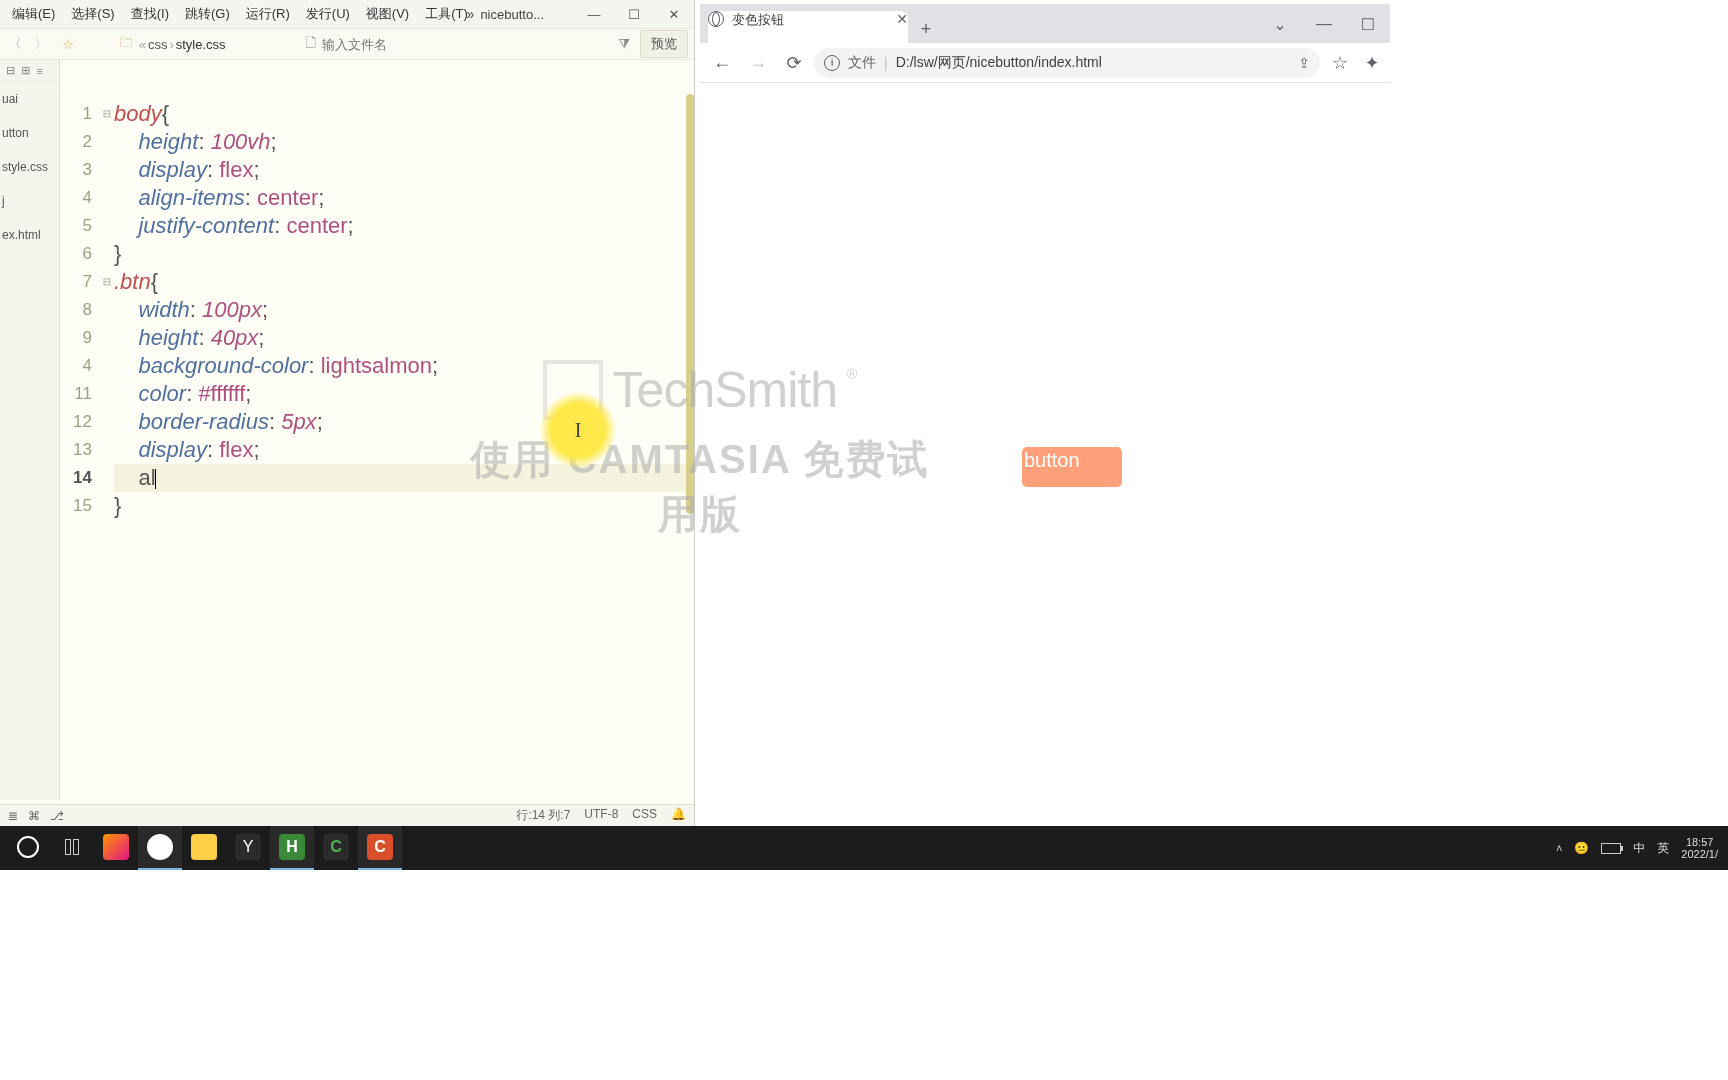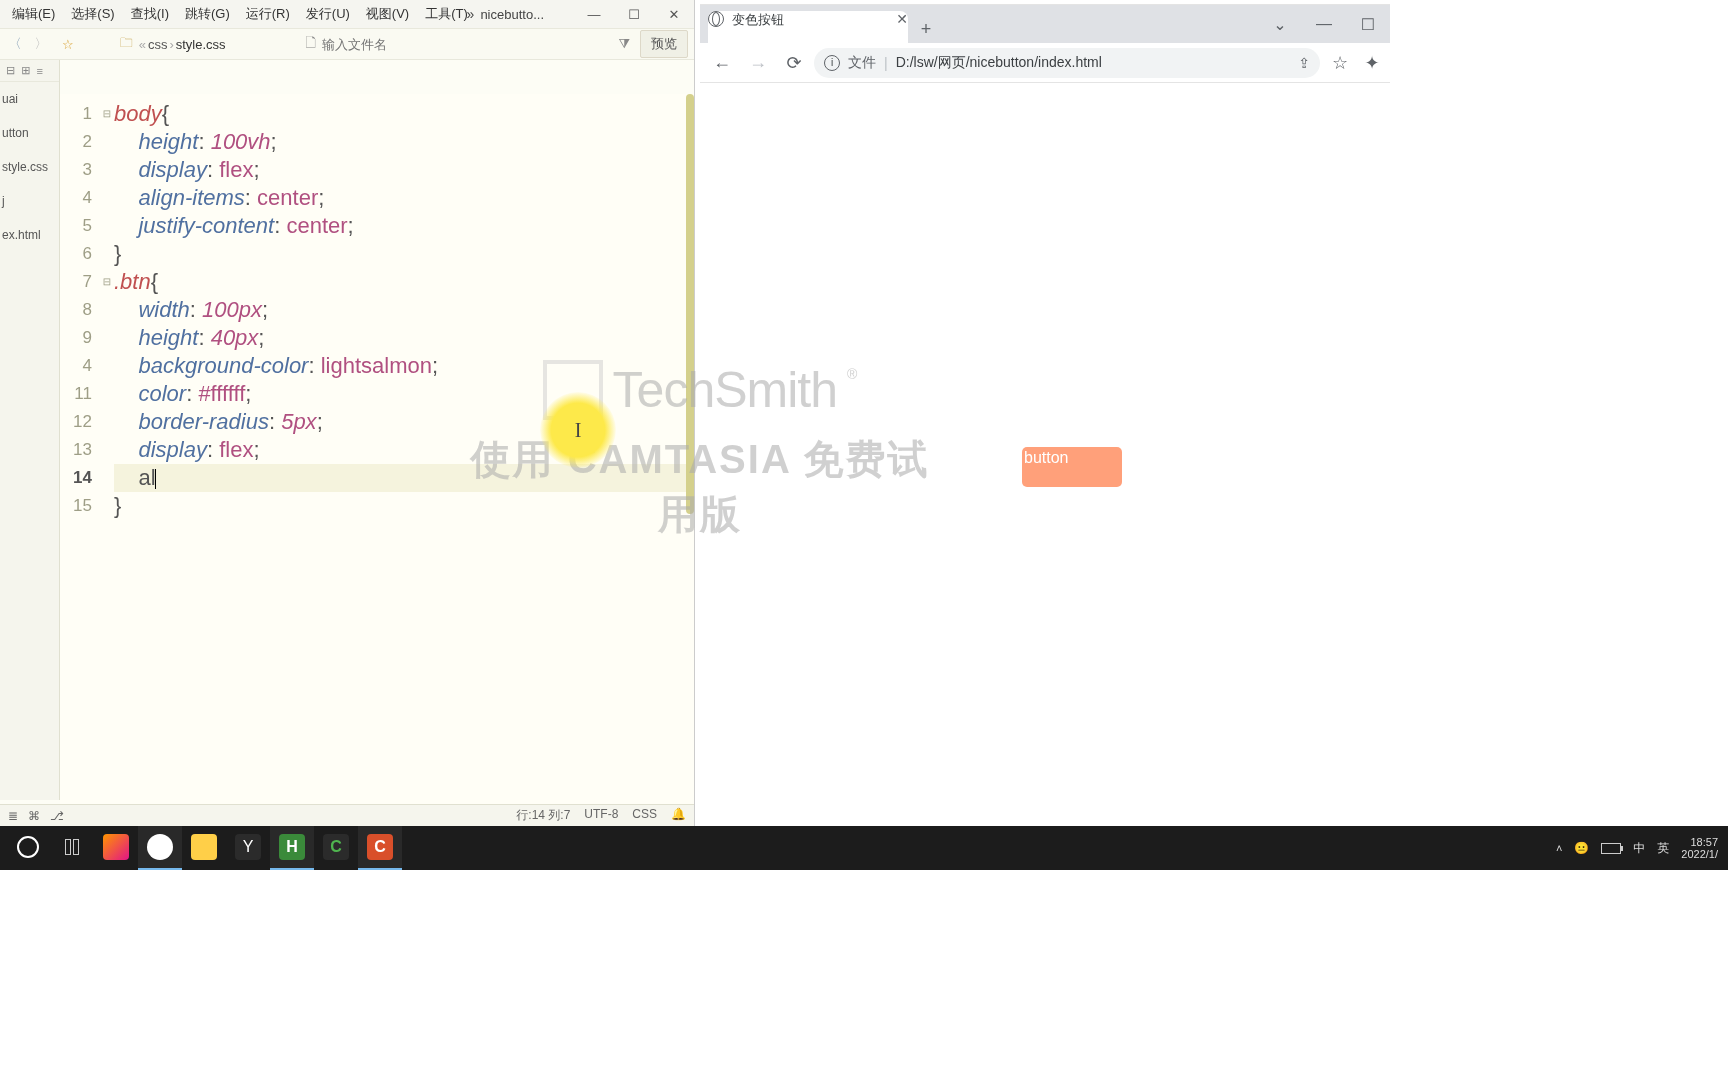--- a/index.html
+++ b/index.html
@@ -77,21 +77,21 @@
 .br-addr { flex: 1; height: 30px; background: #f1f3f4; border-radius: 15px; display: flex; align-items: center; padding: 0 10px; font-size: 14px; color: #3c4043; gap: 8px; }
 .br-addr .info { width: 16px; height: 16px; border: 1.5px solid #5f6368; border-radius: 50%; display: flex; align-items: center; justify-content: center; font-size: 10px; }
 .br-addr .lbl { color: #5f6368; }
 .br-addr .sep { color: #bdc1c6; }
 .br-addr .url { color: #3c4043; }
 .br-addr .share { margin-left: auto; color: #5f6368; }
 .br-star { width: 32px; color: #5f6368; text-align: center; font-size: 18px; }
 .br-ext { width: 24px; color: #5f6368; text-align: center; font-size: 18px; }
 
 .br-content { position: absolute; left: 0; top: 78px; right: 0; bottom: 0; background: #fff; }
-.demo-btn { position: absolute; left: 322px; top: 364px; width: 100px; height: 40px; background: lightsalmon; color: #fff; border-radius: 5px; display: flex; font-size: 16px; padding-left: 2px; padding-top: 2px; }
+.demo-btn { position: absolute; left: 322px; top: 364px; width: 100px; height: 40px; background: lightsalmon; color: #fff; border-radius: 5px; display: flex; font-size: 20px; padding-left: 2px; padding-top: 2px; }
 
 
 .watermark { position: absolute; left: 450px; top: 360px; width: 500px; pointer-events: none; text-align: center; }
 .watermark .ts-row { display: flex; align-items: center; justify-content: center; gap: 10px; }
 .watermark .ts-logo { width: 60px; height: 60px; border: 4px solid rgba(200,200,200,0.45); position: relative; }
 .watermark .ts-logo::after { content: ""; position: absolute; right: -4px; top: -4px; width: 34px; height: 34px; background: rgba(255,255,255,0.0); border-right: 4px solid transparent; border-top: 4px solid transparent; }
 .watermark .ts-text { font-size: 50px; font-weight: 400; color: rgba(170,170,170,0.55); letter-spacing: -1px; }
 .watermark .ts-r { font-size: 14px; color: rgba(170,170,170,0.55); align-self: flex-start; margin-top: 6px; }
 .watermark .sub { font-size: 40px; font-weight: 600; color: rgba(170,170,170,0.55); margin-top: 12px; letter-spacing: 2px; }
 
@@ -112,21 +112,21 @@
 .ico-chrome { background: #fff; border-radius: 50%; position: relative; }
 .ico-explorer { background: #ffcf48; }
 .ico-app1 { background: #2b2b2b; color: #fff; }
 .ico-h { background: #3a8a3a; color: #fff; font-weight: bold; }
 .ico-c1 { background: #2b2b2b; color: #4fb54f; font-weight: bold; }
 .ico-c2 { background: #d94f2a; color: #fff; font-weight: bold; }
 .tray { margin-left: auto; display: flex; align-items: center; gap: 12px; color: #ddd; font-size: 12px; padding-right: 4px; }
 .tray .tri { font-size: 11px; }
 .tray .batt { width: 20px; height: 11px; border: 1px solid #ccc; position: relative; }
 .tray .batt::after { content:""; position:absolute; right:-3px; top:2px; width:2px; height:5px; background:#ccc; }
-.tray .clock { text-align: right; line-height: 1.1; font-size: 11px; }
+.tray .clock { text-align: center; line-height: 1.1; font-size: 11px; }
 
 </style>
 </head>
 <body>
 
 <div class="editor-window">
 
   <div class="menubar">
     <span class="menu-item">编辑(E)</span>
     <span class="menu-item">选择(S)</span>

